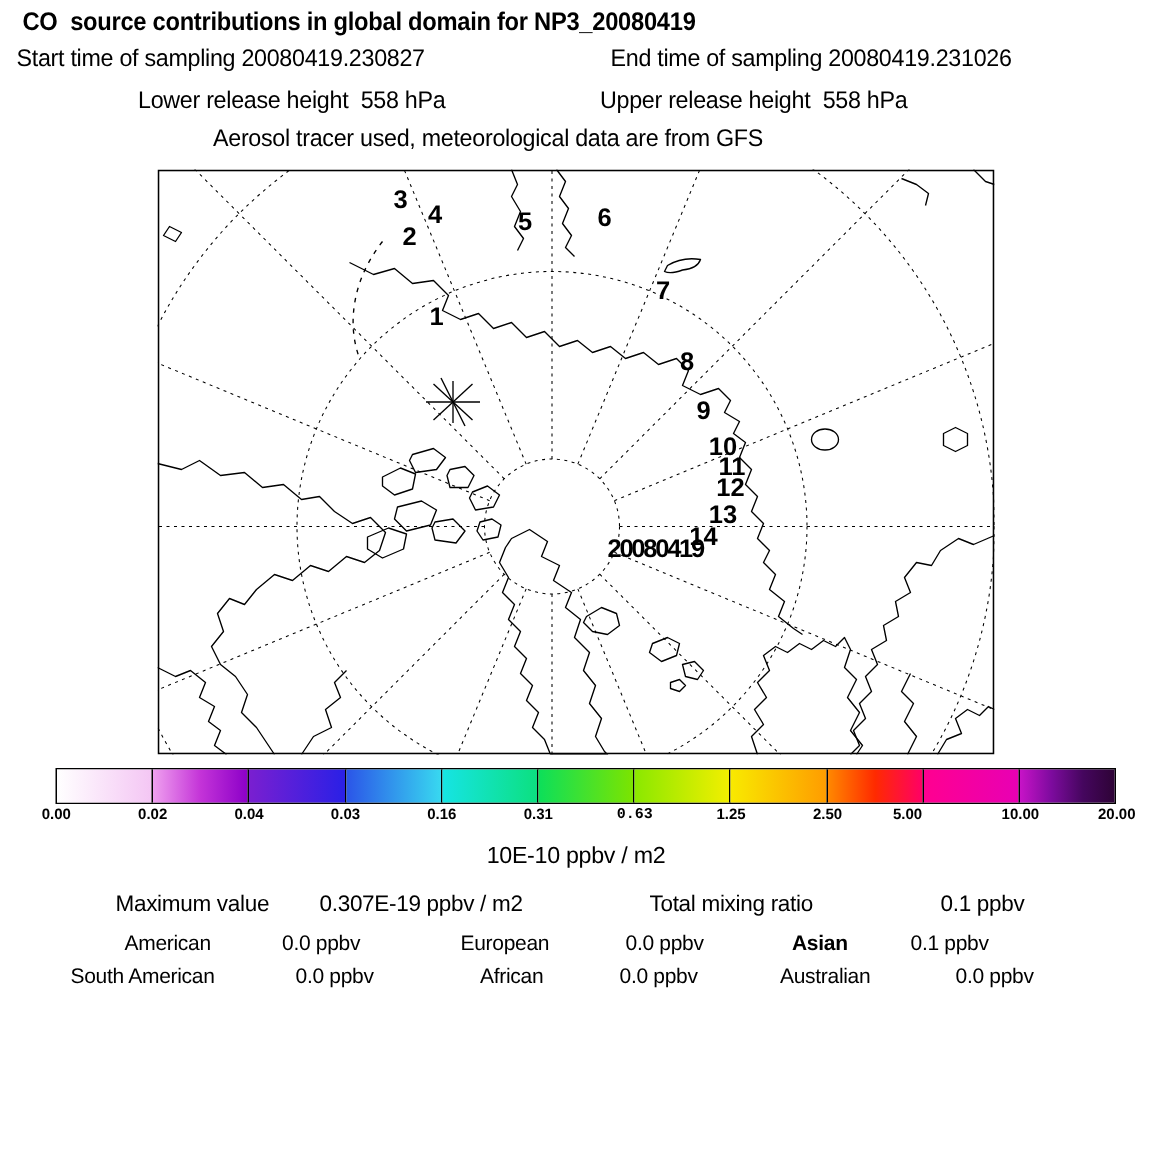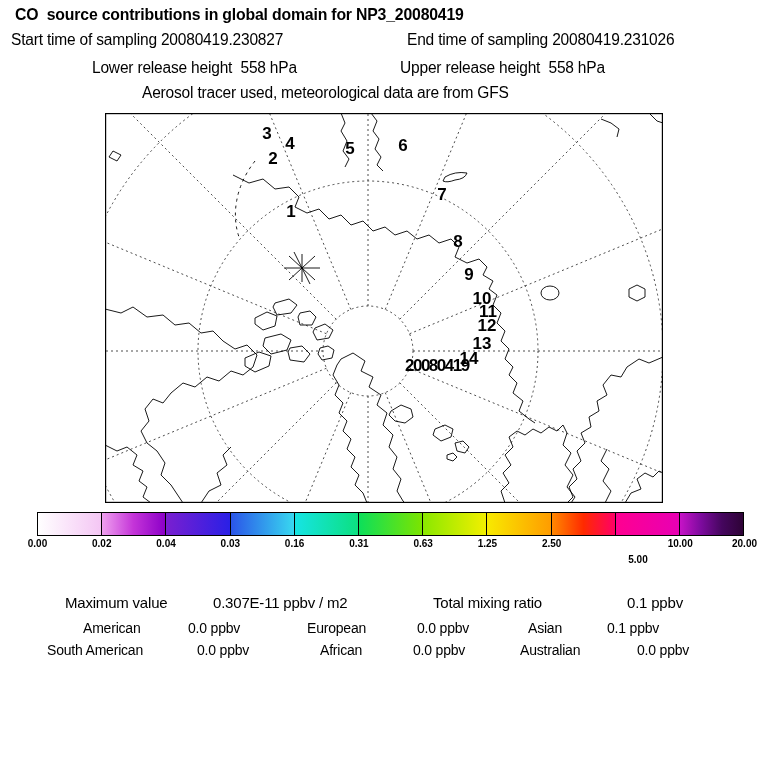--- a/index.html
+++ b/index.html
@@ -145,38 +145,39 @@
       <div class="cb-seg" style="background: linear-gradient(to right, rgb(255, 0, 144), rgb(232, 0, 180));"></div>
       <div class="cb-seg" style="background: linear-gradient(to right, rgb(199, 19, 199), rgb(125, 11, 158), rgb(69, 6, 94), rgb(46, 3, 54));"></div>
     </div>
   <div id="cbticks">
       <span class="cb-tick" style="left: 37.5px;">0.00</span>
       <span class="cb-tick" style="left: 101.773px;">0.02</span>
       <span class="cb-tick" style="left: 166.045px;">0.04</span>
       <span class="cb-tick" style="left: 230.318px;">0.03</span>
       <span class="cb-tick" style="left: 294.591px;">0.16</span>
       <span class="cb-tick" style="left: 358.864px;">0.31</span>
-      <span class="cb-tick" style="left: 423.136px;">0.63</span>
+      <span class="cb-tick" style="left: 423.136px; font-family: Liberation Mono, monospace;">0.63</span>
       <span class="cb-tick" style="left: 487.409px;">1.25</span>
       <span class="cb-tick" style="left: 551.682px;">2.50</span>
-      <span class="cb-tick" style="left: 638px; margin-top: 16px;">5.00</span>
+      <span class="cb-tick" style="left: 605px;">5.00</span>
       <span class="cb-tick" style="left: 680.227px;">10.00</span>
       <span class="cb-tick" style="left: 744.5px;">20.00</span>
     </div>
+  <div class="caption">10E-10 ppbv / m2</div>
 
-  <div class="t statA" style="left:65px;top:594px;">Maximum value</div>
-  <div class="t statA" style="left:213px;top:594px;">0.307E-11 ppbv / m2</div>
+  <div class="t statA" style="left:77px;top:594px;">Maximum value</div>
+  <div class="t statA" style="left:213px;top:594px;">0.307E-19 ppbv / m2</div>
   <div class="t statA" style="left:433px;top:594px;">Total mixing ratio</div>
   <div class="t statA" style="left:627px;top:594px;">0.1 ppbv</div>
 
   <div class="t statB" style="left:83px;top:620px;">American</div>
   <div class="t statB" style="left:188px;top:620px;">0.0 ppbv</div>
   <div class="t statB" style="left:307px;top:620px;">European</div>
   <div class="t statB" style="left:417px;top:620px;">0.0 ppbv</div>
-  <div class="t statB" style="left:528px;top:620px;">Asian</div>
+  <div class="t statB" style="left:528px;top:620px;font-weight:bold;">Asian</div>
   <div class="t statB" style="left:607px;top:620px;">0.1 ppbv</div>
 
   <div class="t statB" style="left:47px;top:642px;">South American</div>
   <div class="t statB" style="left:197px;top:642px;">0.0 ppbv</div>
   <div class="t statB" style="left:320px;top:642px;">African</div>
   <div class="t statB" style="left:413px;top:642px;">0.0 ppbv</div>
   <div class="t statB" style="left:520px;top:642px;">Australian</div>
   <div class="t statB" style="left:637px;top:642px;">0.0 ppbv</div>
 
 </div>

